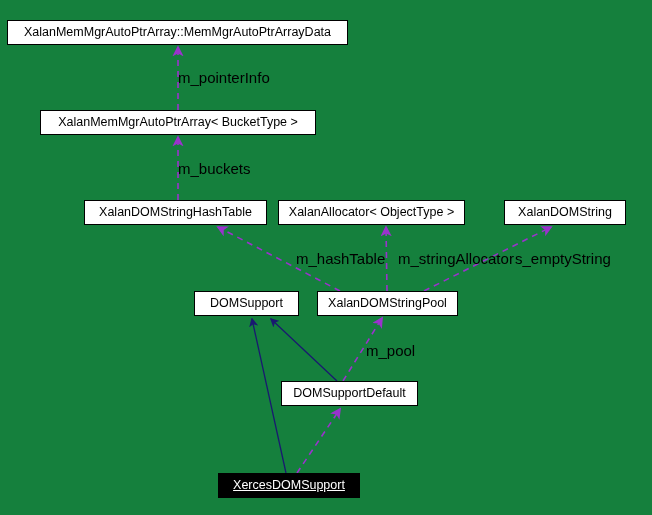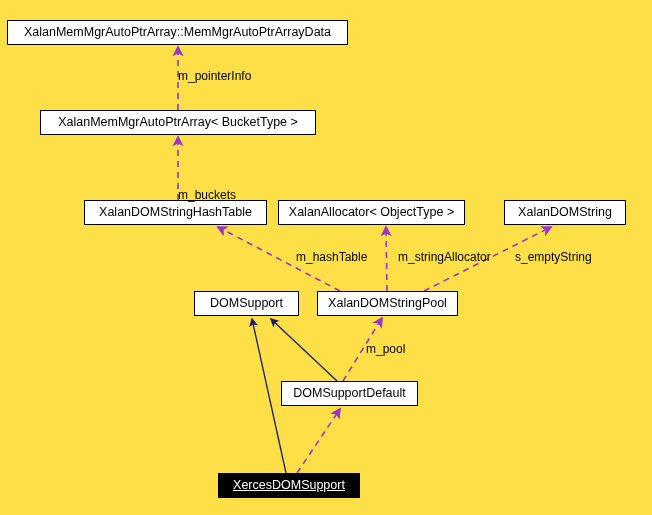--- a/index.html
+++ b/index.html
@@ -5,21 +5,21 @@
 <style>
   html, body {
     margin: 0;
     padding: 0;
     background: #ffffff;
   }
   #diagram {
     position: relative;
     width: 652px;
     height: 515px;
-    background: #fde047;
+    background: #15803d;
     overflow: hidden;
     font-family: "Liberation Sans", sans-serif;
   }
   #edges {
     position: absolute;
     left: 0;
     top: 0;
     width: 652px;
     height: 515px;
   }
@@ -38,21 +38,21 @@
     z-index: 3;
   }
   .node.current {
     background: #000000;
     color: #ffffff;
     border-color: #000000;
     text-decoration: underline;
   }
   .edge-label {
     position: absolute;
-    font-size: 12px;
+    font-size: 15px;
     line-height: 1;
     color: #000000;
     white-space: nowrap;
     background: transparent;
     z-index: 4;
   }
 </style>
 </head>
 <body>
 
@@ -118,21 +118,21 @@
   <div class="node" style="left:281px; top:381px; width:137px; height:25px;">
     <span>DOMSupportDefault</span>
   </div>
 
   <div class="node current" style="left:218px; top:473px; width:142px; height:25px;">
     <span>XercesDOMSupport</span>
   </div>
 
   <div class="edge-label" style="left:178px; top:70px;">m_pointerInfo</div>
 
-  <div class="edge-label" style="left:178px; top:161px;margin-top:28px;">m_buckets</div>
+  <div class="edge-label" style="left:178px; top:161px;">m_buckets</div>
 
   <div class="edge-label" style="left:296px; top:251px;">m_hashTable</div>
 
   <div class="edge-label" style="left:398px; top:251px;">m_stringAllocator</div>
 
   <div class="edge-label" style="left:515px; top:251px;">s_emptyString</div>
 
   <div class="edge-label" style="left:366px; top:343px;">m_pool</div>
 
 

